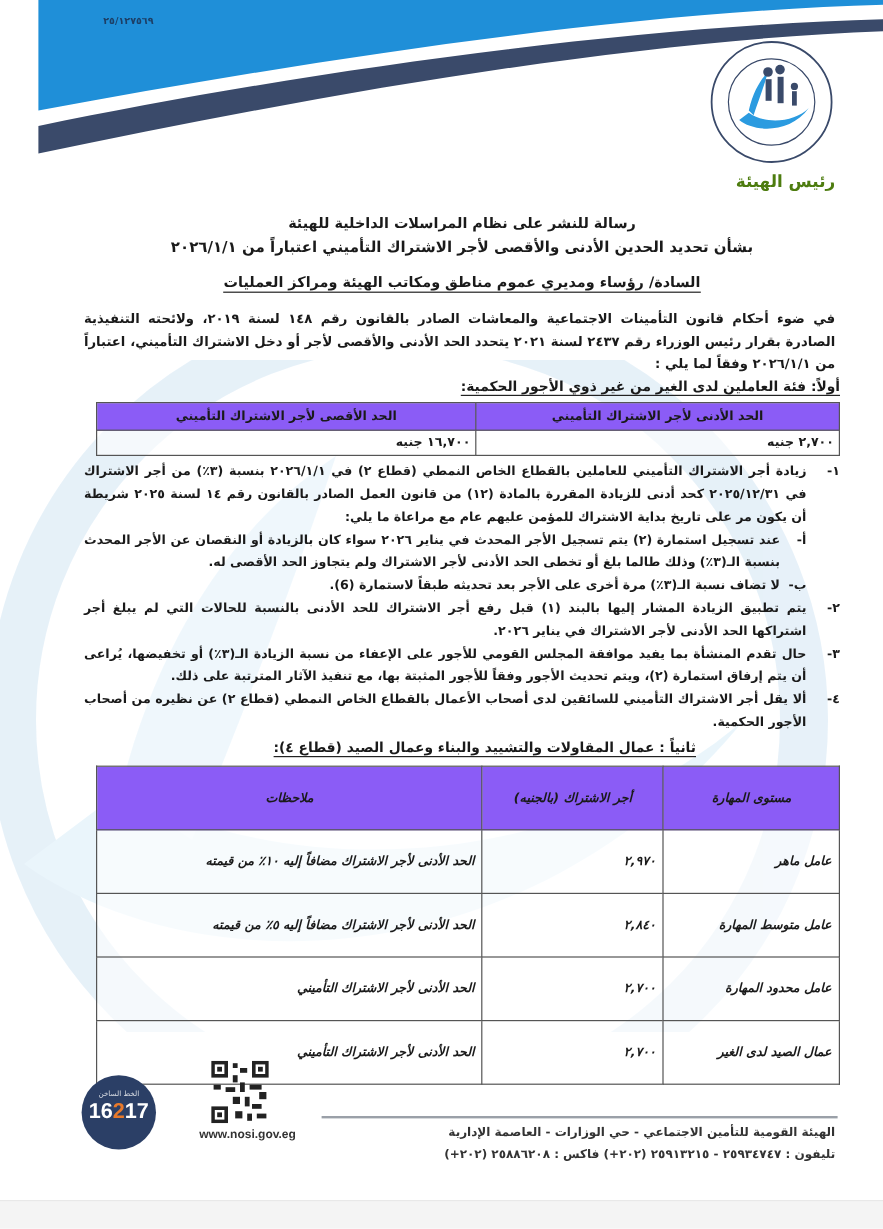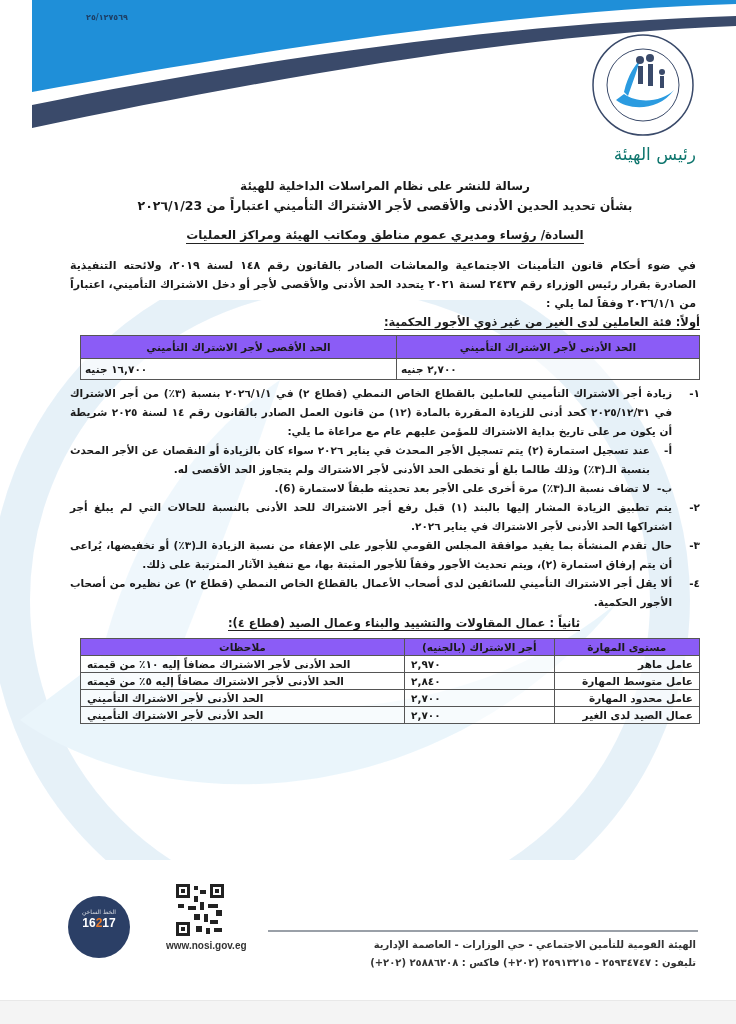--- a/index.html
+++ b/index.html
@@ -11,58 +11,58 @@
   }
   .page { position: absolute; left: 0; top: 0; width: 736px; height: 1000px; background: #fff; overflow: hidden; }
   .bottom-strip { position: absolute; left: 0; top: 1000px; width: 736px; height: 24px; background: #f4f4f4; border-top: 1px solid #e8e8e8; }
 
   
   .swoosh { position: absolute; left: 0; top: 0; width: 736px; height: 140px; }
   .ref-number { position: absolute; left: 86px; top: 13px; font-size: 8px; color: #1d3f66; font-weight: bold; letter-spacing: 0.5px; }
 
   
   .logo { position: absolute; left: 588px; top: 30px; width: 110px; height: 110px; }
-  .chairman { position: absolute; right: 40px; top: 144px; font-size: 17px; color: #0f766e; font-weight: normal; direction: rtl; }
+  .chairman { position: absolute; right: 40px; top: 144px; font-size: 14px; color: #4d7c0f; font-weight: bold; direction: rtl; }
 
   
   .watermark { position: absolute; left: -40px; top: 300px; width: 760px; height: 560px; opacity: 0.5; pointer-events: none; }
 
   .content { position: absolute; left: 70px; right: 36px; top: 176px; direction: rtl; text-align: right; }
   .t1 { text-align: center; font-weight: bold; font-size: 12px; line-height: 20px; }
   .t2 { text-align: center; font-weight: bold; font-size: 12.5px; line-height: 20px; }
   .addressee { text-align: center; font-weight: bold; font-size: 12px; margin-top: 12px; }
   .addressee span { border-bottom: 1px solid #222; padding-bottom: 1px; }
 
   .intro { font-size: 11px; font-weight: bold; line-height: 19px; margin-top: 14px; text-align: justify; padding-right: 4px; }
   .sec-head { font-size: 11.5px; font-weight: bold; margin-top: 2px; }
   .sec-head span { border-bottom: 1.5px solid #222; }
 
   table { border-collapse: collapse; width: 100%; direction: rtl; font-size: 10.5px; font-weight: bold; }
   table th { background: #8b5cf6; border: 1px solid #555; padding: 5px 4px; text-align: center; }
-  table td { border: 1px solid #555; padding: 4px; text-align: left; background: rgba(255,255,255,0.6); }
+  table td { border: 1px solid #555; padding: 4px; text-align: right; background: rgba(255,255,255,0.6); }
   .table1 { margin-top: 6px; width: 620px; margin-left: auto; }
 
   .rules-head { font-size: 12px; font-weight: bold; margin-top: 10px; }
   .rules-head span { border-bottom: 1.5px solid #222; }
   ol.rules { list-style: none; padding: 0; margin: 4px 0 0 0; }
   ol.rules li { position: relative; padding-right: 28px; font-size: 10.5px; font-weight: bold; line-height: 19px; text-align: justify; }
   ol.rules li .num { position: absolute; right: 0; top: 0; }
   .sub { position: relative; padding-right: 22px; }
   .sub .num { position: absolute; right: 0; top: 0; }
 
   .sec2 { font-size: 11.5px; font-weight: bold; margin-top: 4px; padding-right: 120px; }
   .sec2 span { border-bottom: 1.5px solid #222; }
   .table2 { margin-top: 8px; width: 620px; margin-left: auto; }
-  .table2 td, .table2 th { padding: 2px 6px; }
+  .table2 td, .table2 th { padding: 20px 6px; font-style: italic; }
   .table2 td.lvl { text-align: right; }
 
   
   .hotline { position: absolute; left: 68px; top: 896px; width: 62px; height: 62px; border-radius: 50%; background: #2b3f66; color: #fff; text-align: center; }
   .hotline .lbl { font-size: 6px; margin-top: 12px; opacity: 0.8; direction: rtl; }
-  .hotline .num { font-size: 12px; font-weight: bold; font-family: "Liberation Sans", sans-serif; margin-top: 1px; }
+  .hotline .num { font-size: 18px; font-weight: bold; font-family: "Liberation Sans", sans-serif; margin-top: 1px; }
   .hotline .num .hl { color: #e8792a; }
   .qr { position: absolute; left: 176px; top: 884px; width: 48px; height: 52px; }
   .site { position: absolute; left: 166px; top: 940px; font-size: 10px; font-family: "Liberation Sans", sans-serif; font-weight: bold; color: #333; }
   .footer-line { position: absolute; left: 268px; right: 38px; top: 930px; height: 1.5px; background: #9aa0a8; }
   .footer-addr { position: absolute; right: 40px; top: 936px; direction: rtl; text-align: right; font-size: 10px; font-weight: bold; color: #333; line-height: 18px; }
 </style>
 </head>
 <body>
 
 <div class="page">
@@ -88,21 +88,21 @@
   <div class="chairman">رئيس الهيئة</div>
 
   <svg class="watermark" viewBox="0 0 760 560">
     <circle cx="380" cy="300" r="330" fill="none" stroke="#cfe4f3" stroke-width="40"></circle>
     <path d="M60 420 C200 520 480 520 660 300 C520 420 300 440 140 360 Z" fill="#d6edf9"></path>
     <path d="M140 360 C180 200 260 120 320 80 C280 200 240 300 200 400 Z" fill="#e1f1fb"></path>
   </svg>
 
   <div class="content">
     <div class="t1">رسالة للنشر على نظام المراسلات الداخلية للهيئة</div>
-    <div class="t2">بشأن تحديد الحدين الأدنى والأقصى لأجر الاشتراك التأميني اعتباراً من ٢٠٢٦/١/23</div>
+    <div class="t2">بشأن تحديد الحدين الأدنى والأقصى لأجر الاشتراك التأميني اعتباراً من ٢٠٢٦/١/١</div>
     <div class="addressee"><span>السادة/ رؤساء ومديري عموم مناطق ومكاتب الهيئة ومراكز العمليات</span></div>
 
     <div class="intro">في ضوء أحكام قانون التأمينات الاجتماعية والمعاشات الصادر بالقانون رقم ١٤٨ لسنة ٢٠١٩، ولائحته التنفيذية الصادرة بقرار رئيس الوزراء رقم ٢٤٣٧ لسنة ٢٠٢١ يتحدد الحد الأدنى والأقصى لأجر أو دخل الاشتراك التأميني، اعتباراً من ٢٠٢٦/١/١ وفقاً لما يلي :</div>
 
     <div class="sec-head"><span>أولاً: فئة العاملين لدى الغير من غير ذوي الأجور الحكمية:</span></div>
 
     <table class="table1">
       <tbody>
           <tr>
         <th>الحد الأدنى لأجر الاشتراك التأميني</th>

